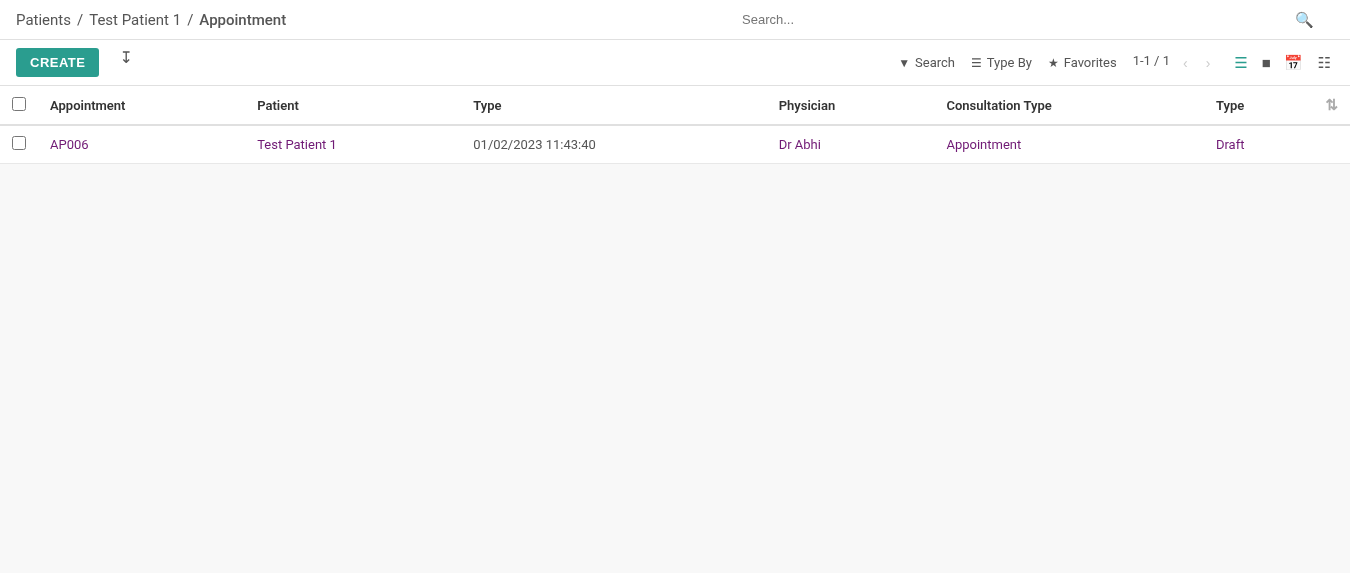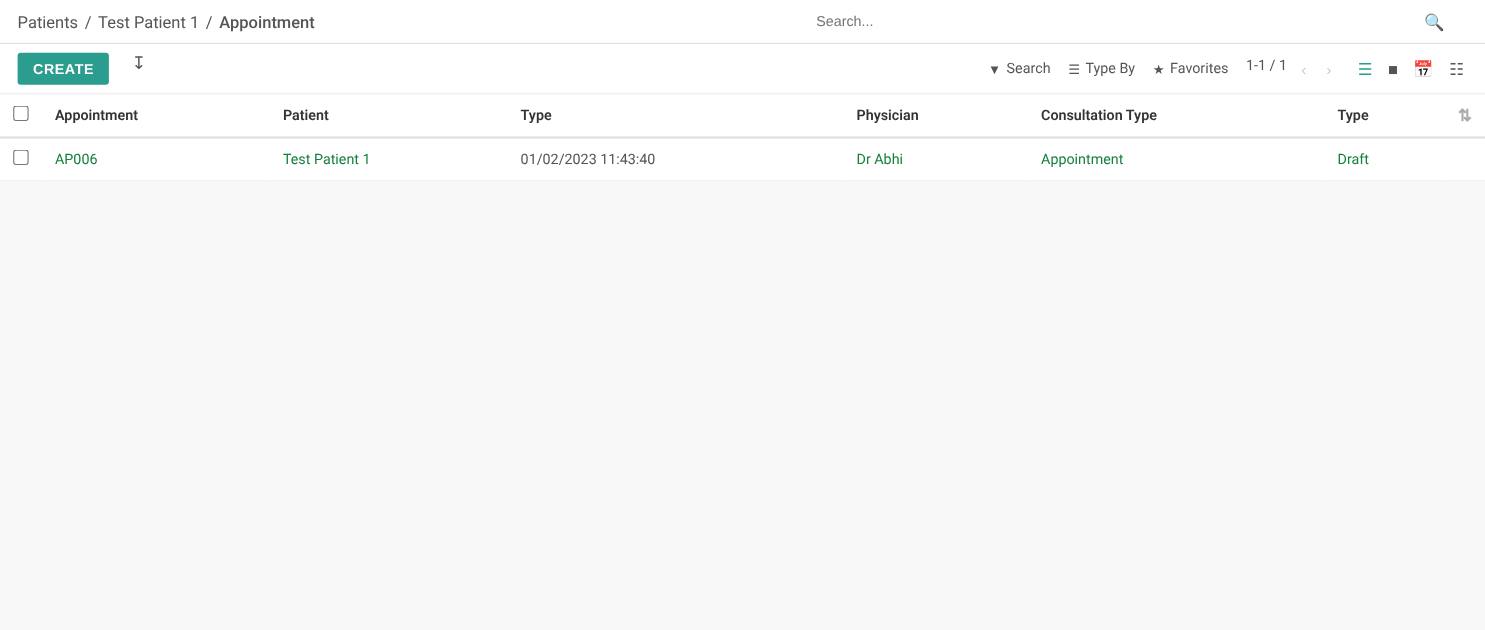--- a/index.html
+++ b/index.html
@@ -162,21 +162,21 @@
     tbody tr {
       border-bottom: 1px solid #e8e8e8;
       background: #fff;
     }
     tbody td {
       padding: 10px 12px;
       font-size: 13px;
       color: #555;
     }
     .link-text {
-      color: #15803d;
+      color: #701a75;
       cursor: pointer;
       text-decoration: none;
     }
     .checkbox-cell {
       width: 36px;
     }
     input[type="checkbox"] {
       cursor: pointer;
       width: 14px;
       height: 14px;

